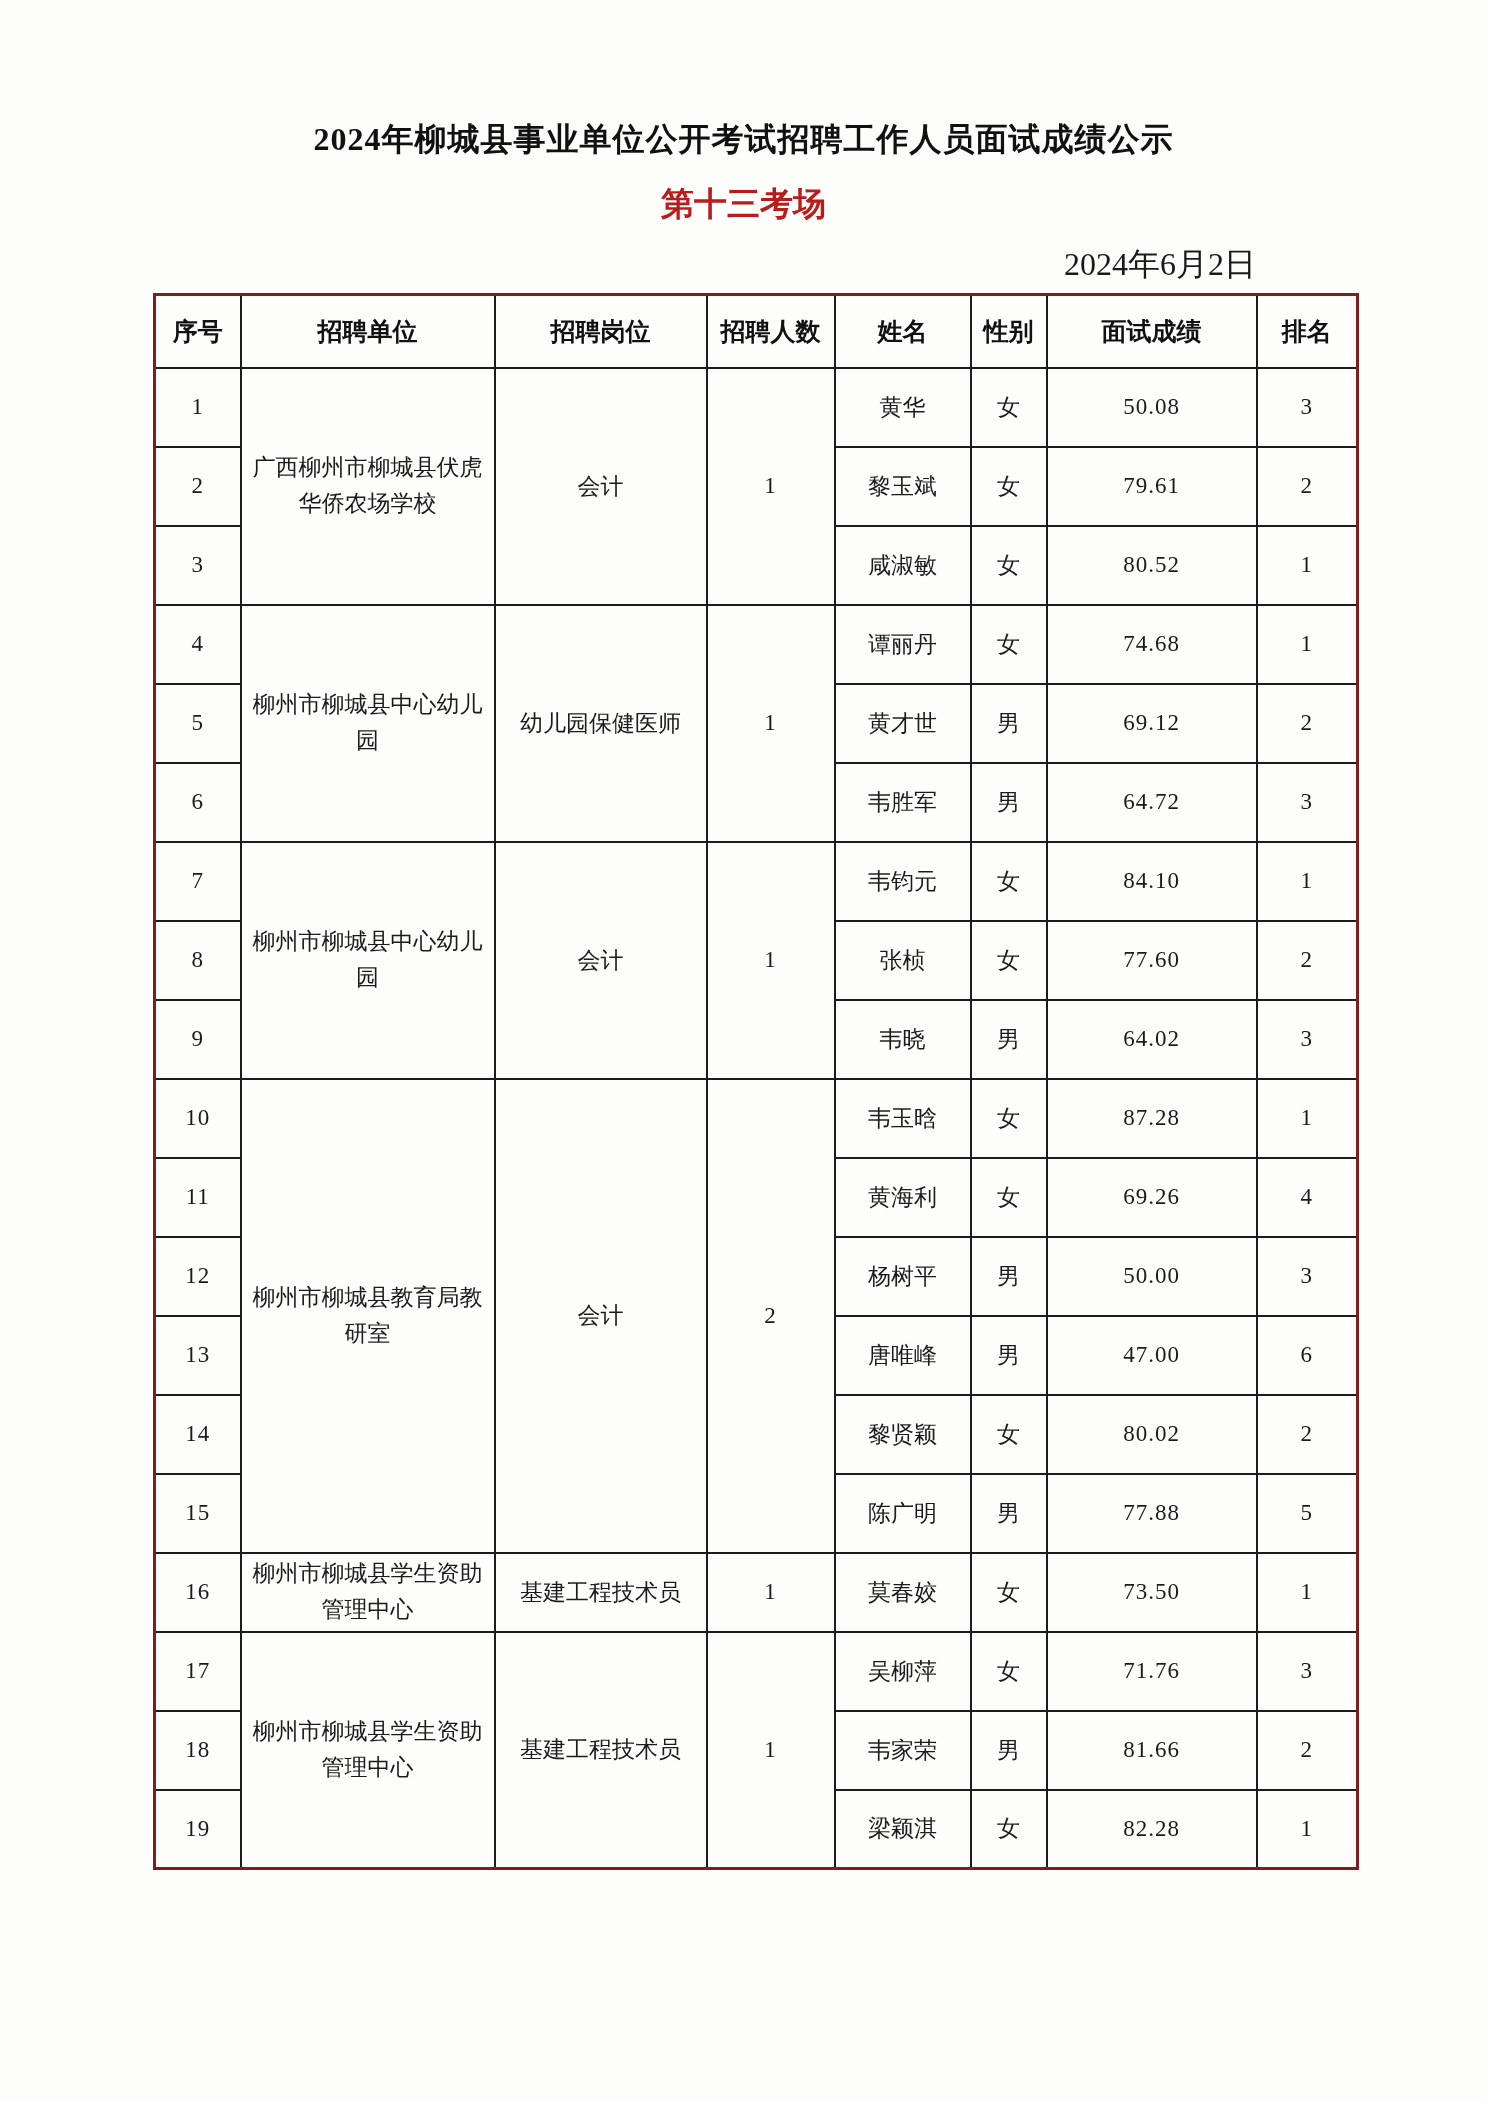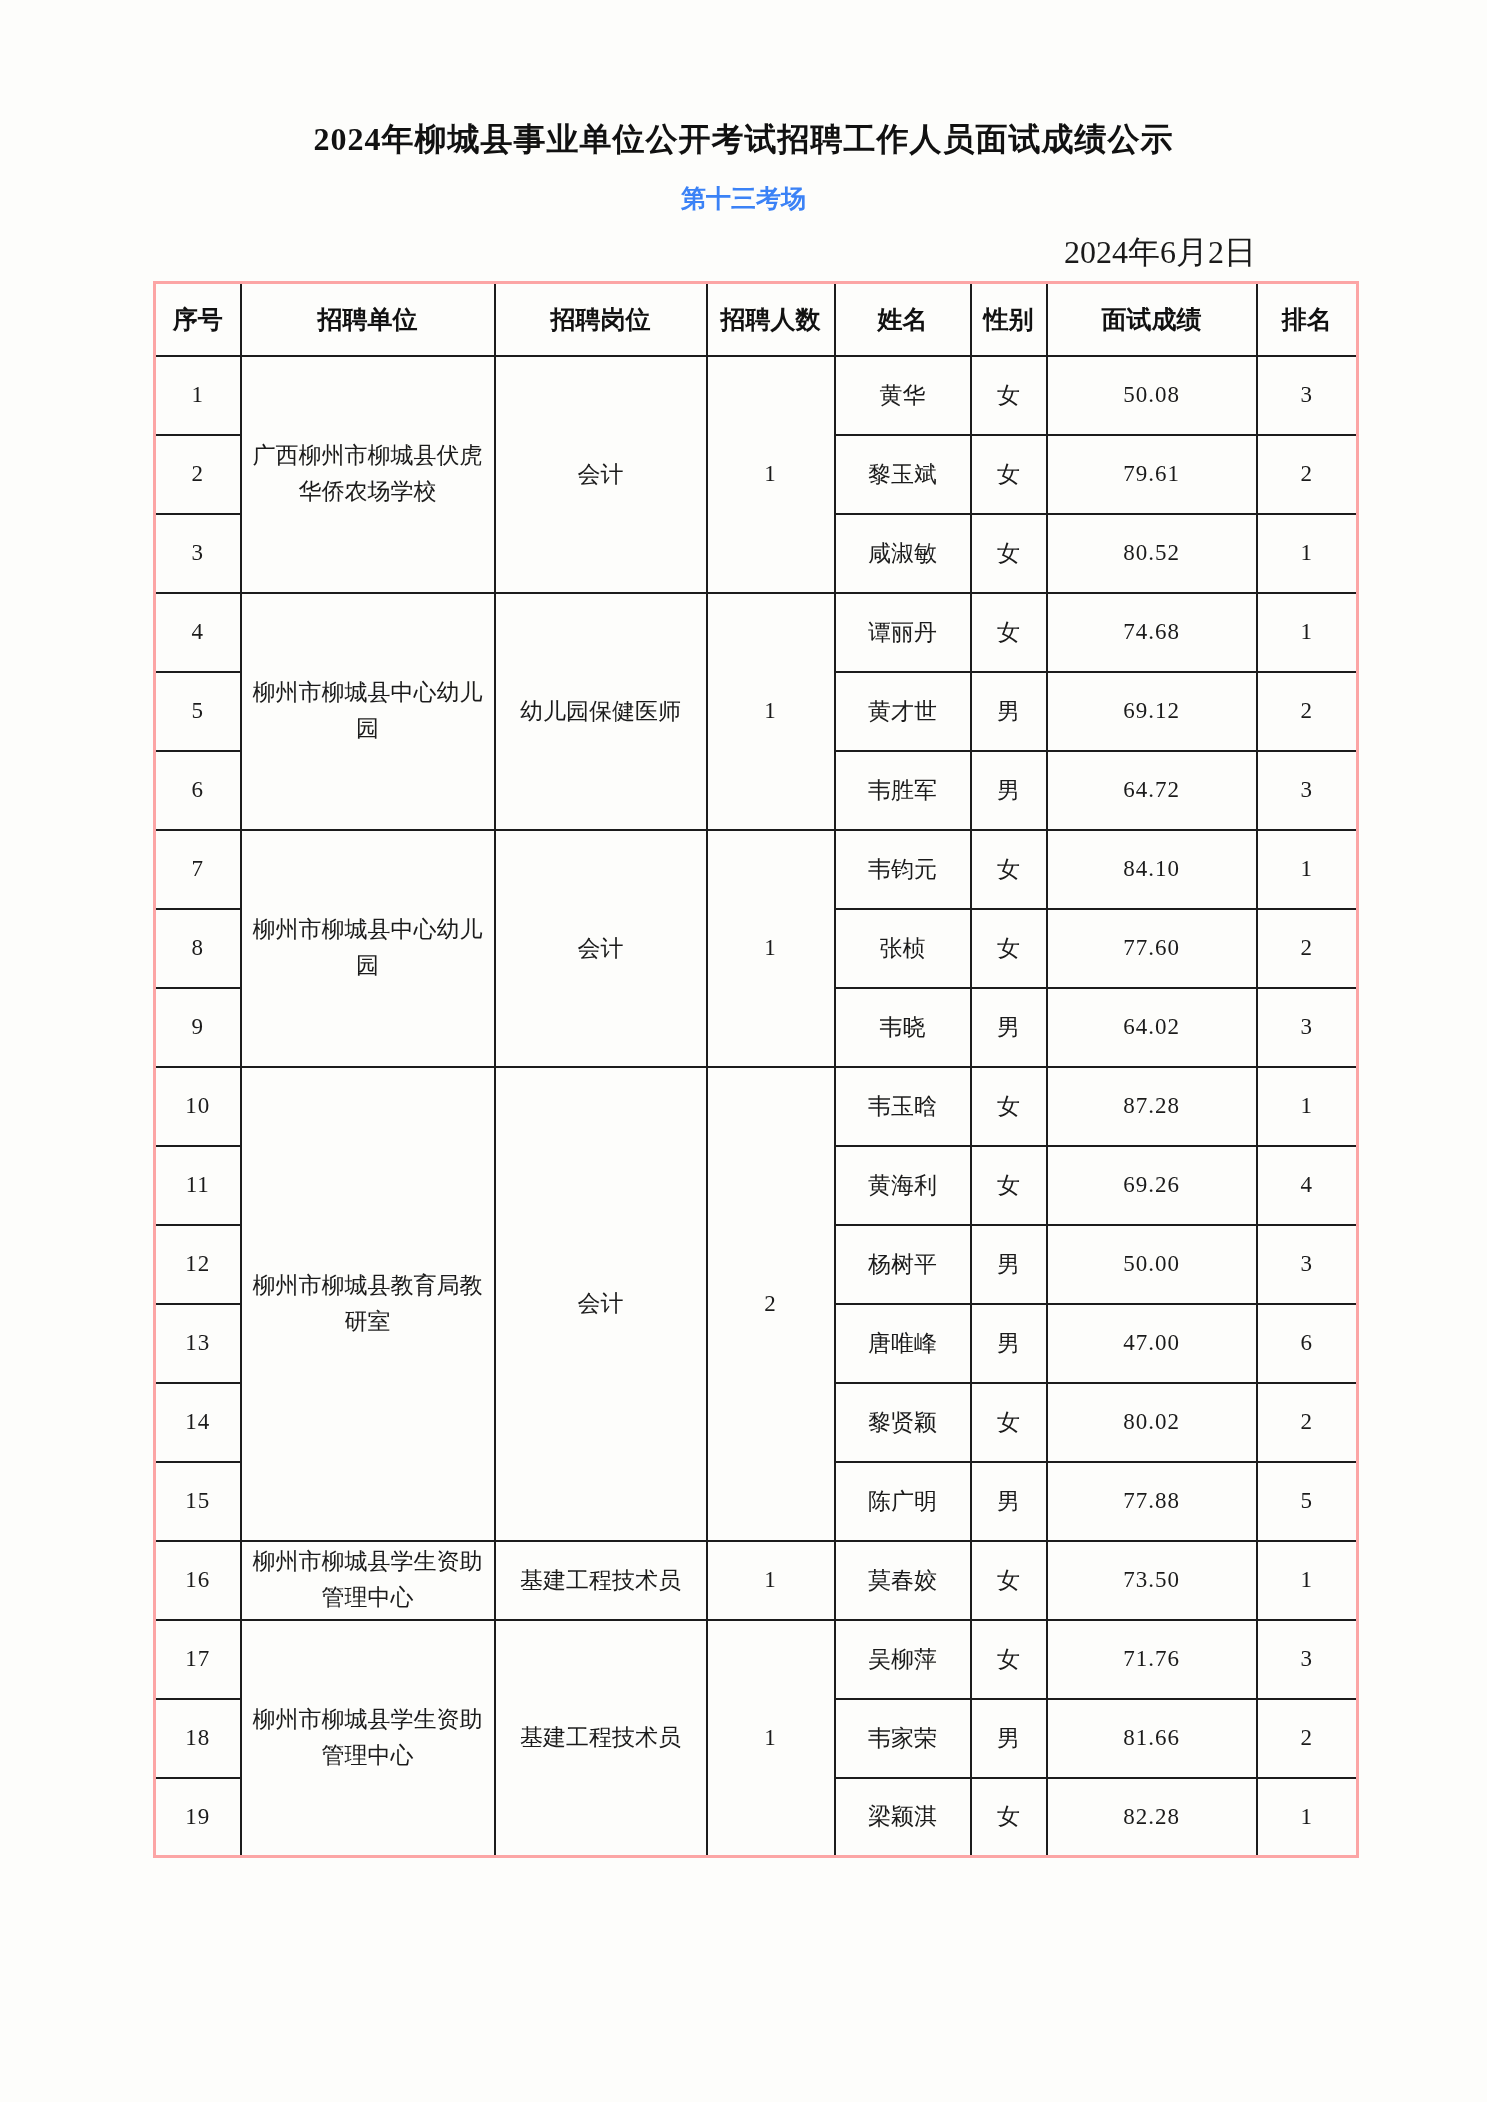--- a/index.html
+++ b/index.html
@@ -19,39 +19,39 @@
     margin: 118px 40px 0 40px;
     text-align: center;
     font-size: 32px;
     font-weight: bold;
     letter-spacing: 1px;
     color: #111;
   }
   .doc-subtitle {
     margin-top: 20px;
     text-align: center;
-    font-size: 25px;
+    font-size: 33px;
     font-weight: bold;
-    color: #3b82f6;
+    color: #b91c1c;
   }
   .date-line {
     width: 1203px;
     margin: 16px 0 6px 153px;
     text-align: right;
     padding-right: 100px;
     box-sizing: border-box;
     font-size: 32px;
     color: #1a1a1a;
   }
   table.results {
     border-collapse: collapse;
     table-layout: fixed;
     width: 1203px;
     margin-left: 153px;
-    border: 3px solid #fca5a5;
+    border: 3px solid #7f1d1d;
   }
   table.results th,
   table.results td {
     border: 2px solid #1c1c1c;
     text-align: center;
     vertical-align: middle;
     padding: 2px 6px;
     box-sizing: border-box;
     overflow: hidden;
   }

